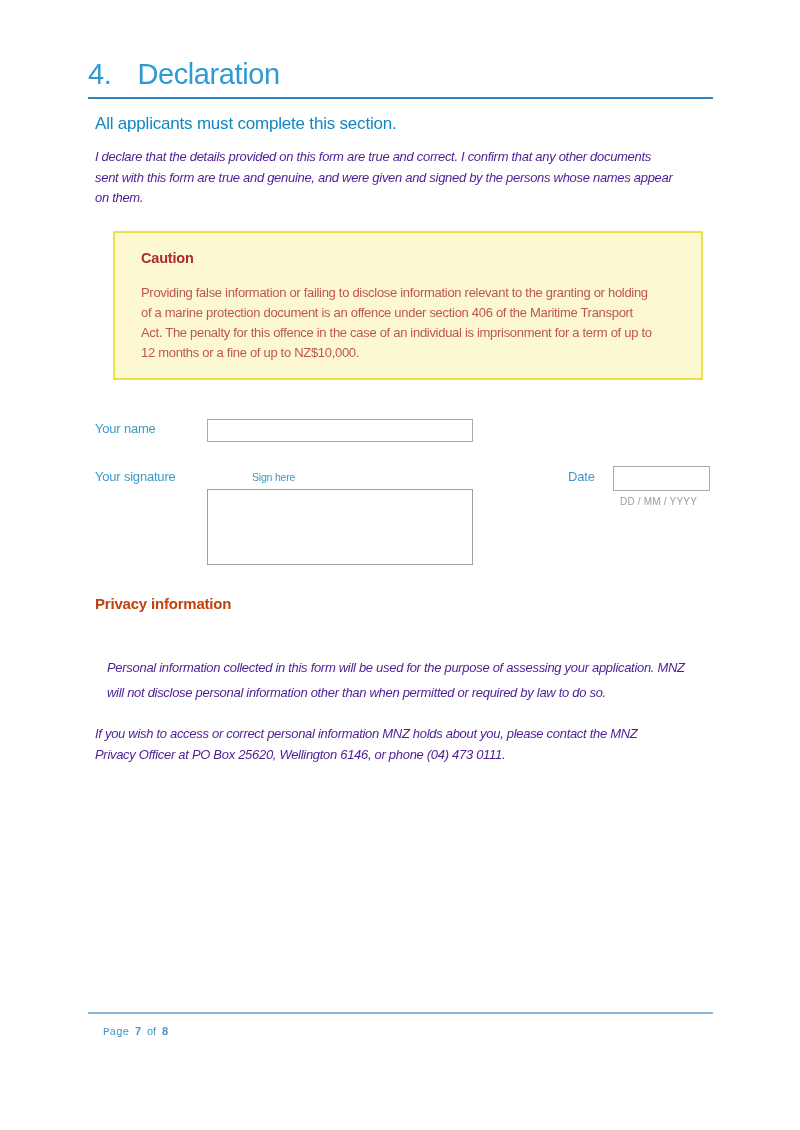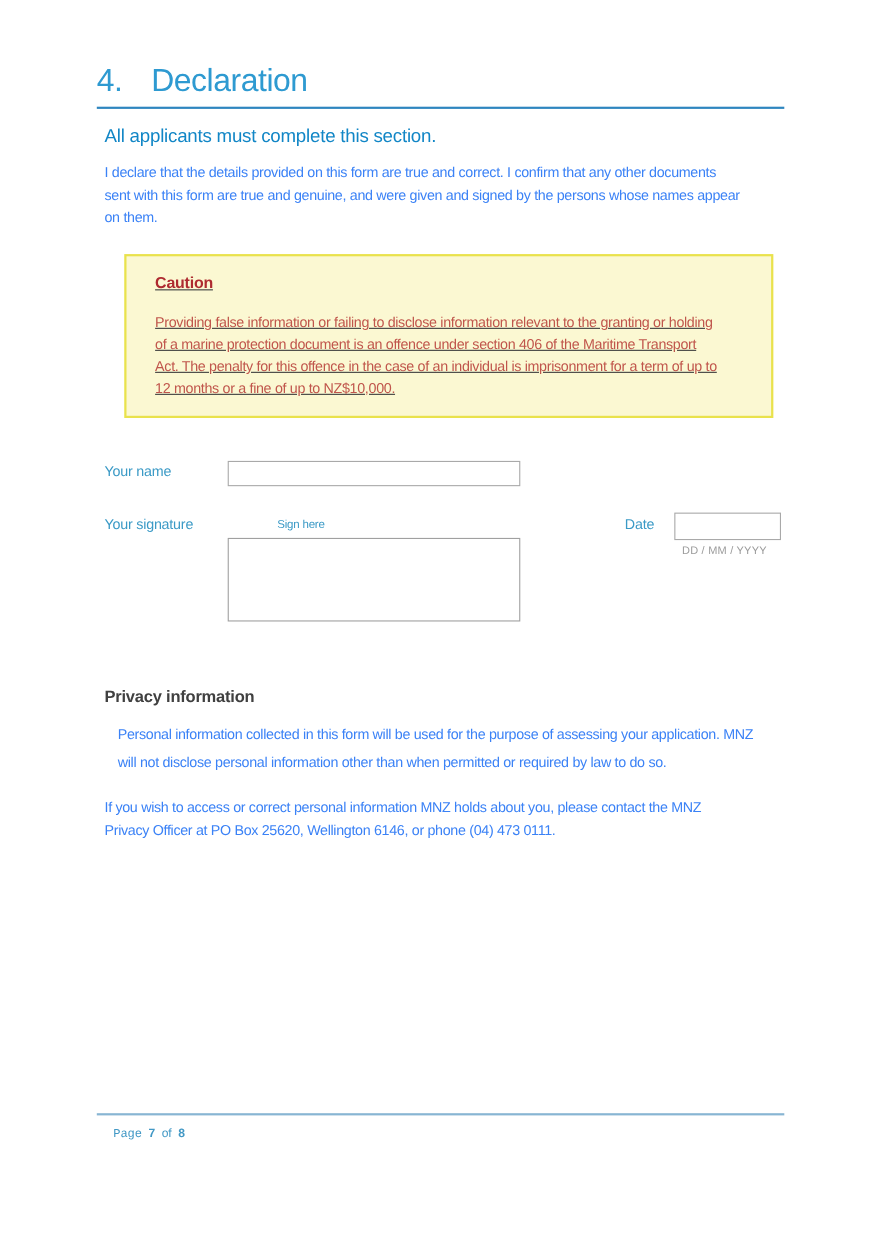--- a/index.html
+++ b/index.html
@@ -44,34 +44,34 @@
     letter-spacing: -0.2px;
     color: #1186c6;
     white-space: nowrap;
   }
 
   
   .para {
     font-size: 13px;
     letter-spacing: -0.3px;
     line-height: 20.5px;
-    color: #3b82f6;
+    color: #4c1d95;
     white-space: pre;
+    font-style: italic;
   }
   .declaration-text { position: absolute; left: 95px; top: 147px; }
 
   
   .caution-box {
     position: absolute;
     left: 113px; top: 231px;
     width: 590px; height: 149px;
     background: #fbf8d2;
     border: 2px solid #e9e24c;
     padding: 17px 18px 14px 26px;
-    text-decoration: underline;
   }
   .caution-title {
     font-size: 14.5px;
     font-weight: 700;
     letter-spacing: -0.2px;
     color: #ae2b30;
   }
   .caution-text {
     margin-top: 17px;
     font-size: 13px;
@@ -119,25 +119,25 @@
     left: 620px; top: 496px;
     font-size: 10px;
     letter-spacing: 0.2px;
     color: #9b9b9b;
     white-space: nowrap;
   }
 
   
   .privacy-heading {
     position: absolute;
-    left: 95px; top: 625px;
+    left: 95px; top: 595px;
     font-size: 15px;
     font-weight: 700;
     letter-spacing: -0.2px;
-    color: #404040;
+    color: #c2410c;
     white-space: nowrap;
   }
   .privacy-p1 { position: absolute; left: 107px; top: 655px; line-height: 25px; }
   .privacy-p2 { position: absolute; left: 95px; top: 707px; line-height: 21px; margin-top: 16px; }
 
   
   .footer-rule {
     position: absolute;
     left: 88px; top: 1012px;
     width: 625px; height: 1.5px;

